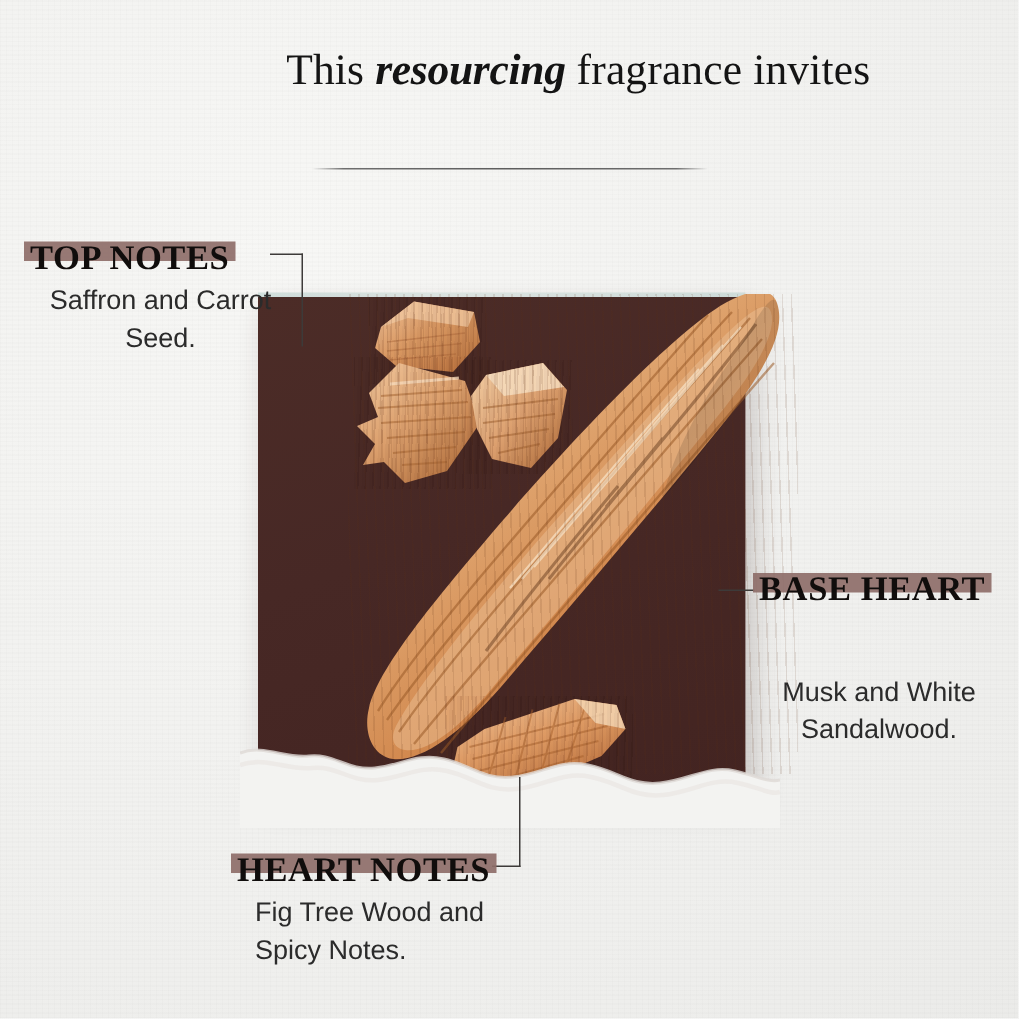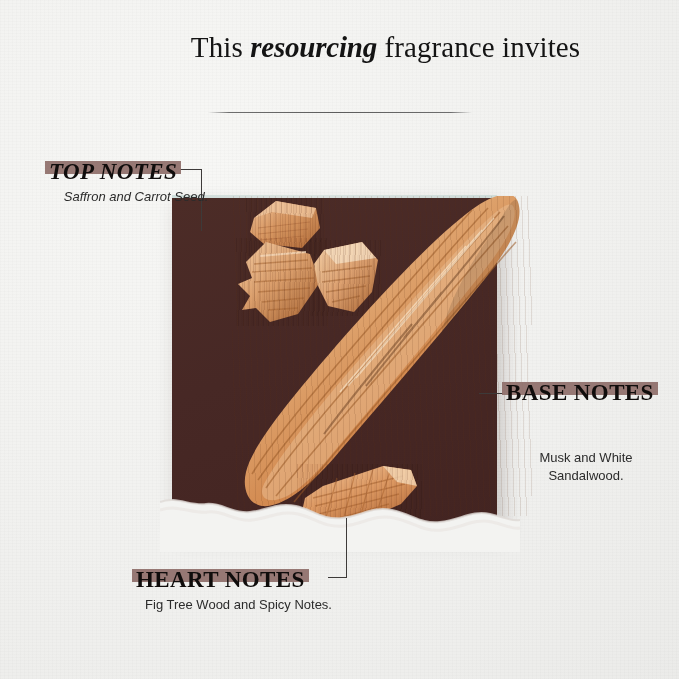--- a/index.html
+++ b/index.html
@@ -79,28 +79,28 @@
     font-weight:bold;font-size:23px;letter-spacing:.4px;color:#100d0c;
     padding:0 4px;line-height:1.05;white-space:nowrap;
   }
   .note-title .hl{
     position:absolute;left:0;top:1px;right:0;height:13px;
     background:#8e6e69;opacity:.92;z-index:0;
   }
   .note-title .txt{position:relative;z-index:1;}
   .note-desc{
     font-family:"Liberation Sans", sans-serif;
-    font-size:13px;line-height:1.38;color:#2b2b2b;margin-top:4px;
-  }
-  #label-top{left:45px;top:160px;width:200px;font-style:italic;}
+    font-size:18px;line-height:1.38;color:#2b2b2b;margin-top:4px;
+  }
+  #label-top{left:16px;top:160px;width:200px;}
   #label-top .note-desc{text-align:center;width:150px;margin-left:16px;}
   #label-base{left:502px;top:381px;width:175px;}
   #label-base .note-desc{text-align:center;width:168px;margin-top:44px;}
-  #label-heart{left:132px;top:568px;width:220px;}
-  #label-heart .note-desc{text-align:right;width:196px;margin-left:4px;}
+  #label-heart{left:154px;top:568px;width:220px;}
+  #label-heart .note-desc{text-align:left;width:196px;margin-left:16px;}
   
   .conn{position:absolute;background:#3d3a39;}
   #conn-top-h{left:180px;top:169px;width:22px;height:1px;}
   #conn-top-v{left:201px;top:169px;width:1px;height:62px;}
   #conn-base-h{left:479px;top:393px;width:24px;height:1px;}
   #conn-heart-v{left:346px;top:518px;width:1px;height:60px;}
   #conn-heart-h{left:328px;top:577px;width:19px;height:1px;}
 </style>
 </head>
 <body>
@@ -249,21 +249,21 @@
     <div class="note-title">
       <span class="hl"></span>
       <span class="txt">TOP NOTES</span>
     </div>
     <div class="note-desc">Saffron and Carrot Seed.</div>
   </div>
 
   <div class="note-label" id="label-base">
     <div class="note-title">
       <span class="hl"></span>
-      <span class="txt">BASE NOTES</span>
+      <span class="txt">BASE HEART</span>
     </div>
     <div class="note-desc">Musk and White Sandalwood.</div>
   </div>
 
   <div class="note-label" id="label-heart">
     <div class="note-title">
       <span class="hl"></span>
       <span class="txt">HEART NOTES</span>
     </div>
     <div class="note-desc">Fig Tree Wood and Spicy Notes.</div>

